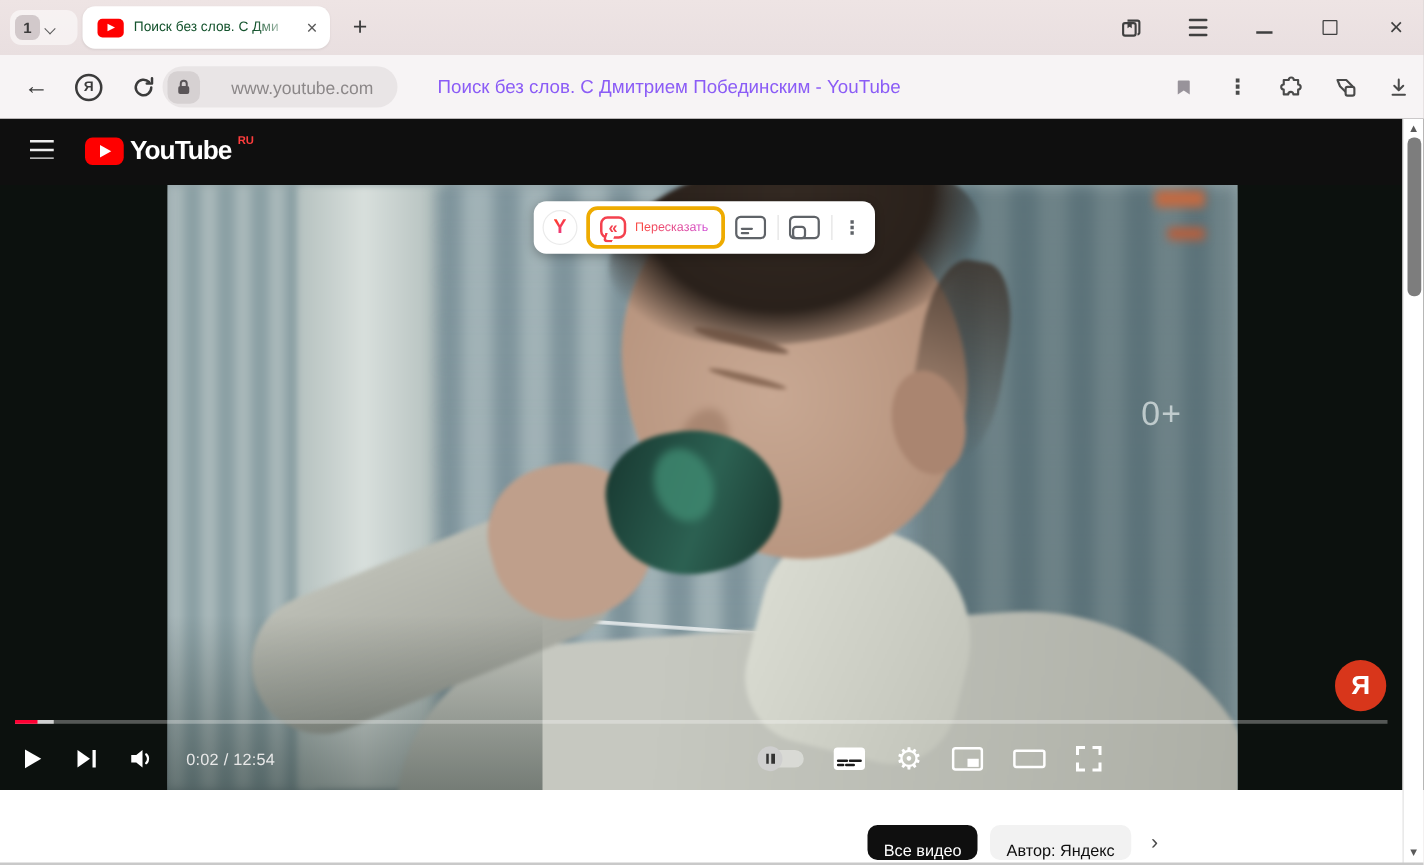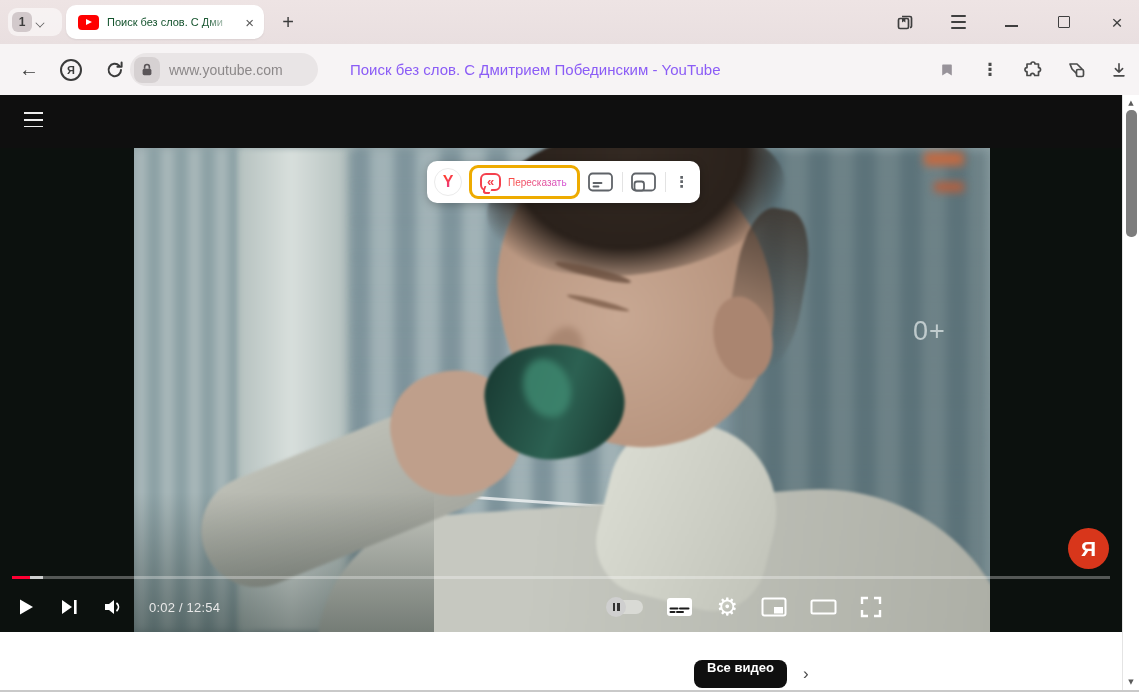--- a/index.html
+++ b/index.html
@@ -30,21 +30,21 @@
 
   
   .addressbar { position:absolute; left:0; top:44px; width:1139px; height:51px; background:#f7f4f5; }
   .ab-icon { position:absolute; top:0; height:51px; display:flex; align-items:center; justify-content:center; color:#3b3b3b; }
   .ab-back { left:16px; width:26px; font-size:20px; }
   .ab-ya { left:58px; width:26px; }
   .ya-ring { width:22px; height:22px; border:2px solid #3b3b3b; border-radius:50%; display:flex; align-items:center; justify-content:center; font-size:11px; font-weight:bold; color:#3b3b3b; }
   .ab-refresh { left:102px; width:26px; }
   .url-pill { position:absolute; left:130px; top:9px; width:188px; height:33px; background:#e9e5e6; border-radius:17px; display:flex; align-items:center; padding:0 12px 0 4px; gap:9px; }
   .lock-chip { width:26px; height:26px; border-radius:8px; background:#d6d1d2; display:flex; align-items:center; justify-content:center; flex:none; }
-  .url-text { font-size:14px; color:#8c8889; white-space:nowrap; }
+  .url-text { font-size:14px; color:#8c8889; white-space:nowrap;margin-left:16px; }
   .ab-title { position:absolute; left:350px; top:0; height:51px; display:flex; align-items:center; font-size:15px; color:#8b5cf6; white-space:nowrap; }
   .ab-right { position:absolute; right:10px; top:0; height:51px; display:flex; align-items:center; gap:23px; }
   .ab-right .tb-icon { color:#4a4a4a; }
   .kebab { font-size:17px; color:#4a4a4a; font-weight:bold; letter-spacing:0; }
 
   
   .yt-header { position:absolute; left:0; top:95px; width:1139px; height:53px; background:#0f0f0f; }
   .burger { position:absolute; left:24px; top:17px; display:flex; flex-direction:column; gap:5px; cursor:default; }
   .burger span { width:19px; height:1.8px; background:#eee; }
   .yt-logo { position:absolute; left:68px; top:13px; display:flex; align-items:flex-start; gap:5px; }
@@ -118,21 +118,21 @@
   .ctrl-btn { display:flex; align-items:center; justify-content:center; }
   .time { color:#e8e8e8; font-size:13px; letter-spacing:.2px; white-space:nowrap; }
   .autoplay { width:35px; height:14px; background:rgba(255,255,255,.4); border-radius:7px; position:relative; }
   .autoplay-knob { position:absolute; left:-2px; top:-3px; width:20px; height:20px; border-radius:50%; background:#cfcfcf; display:flex; align-items:center; justify-content:center; gap:2px; }
   .autoplay-knob i { display:block; width:2.5px; height:8px; background:#333; }
   .gear-glyph { color:#fff; font-size:24px; line-height:1; font-family:"DejaVu Sans",sans-serif; }
 
   
   .bottom-strip { position:absolute; left:0; top:632px; width:1139px; height:60px; background:#fff; }
   .chips { position:absolute; left:694px; top:28px; display:flex; align-items:center; gap:10px; }
-  .chip { height:28px; border-radius:8px; background:#f2f2f2; color:#0f0f0f; font-size:13px; font-weight:bold; display:flex; align-items:flex-start; padding:0 13px; white-space:nowrap; }
+  .chip { height:28px; border-radius:8px; background:#f2f2f2; color:#0f0f0f; font-size:13px; font-weight:normal; display:flex; align-items:flex-end; padding:0 13px; white-space:nowrap; }
   .chip--active { background:#0f0f0f; color:#fff; }
   .chip--clipped { max-width:158px; overflow:hidden; }
   .chip--clipped span { -webkit-mask-image:linear-gradient(90deg,#000 72%,transparent 97%); mask-image:linear-gradient(90deg,#000 72%,transparent 97%); overflow:hidden; }
   .chips-more { color:#4a4a4a; font-size:17px; margin-left:6px; font-weight:400; }
   .window-edge { position:absolute; left:0; bottom:0; width:1139px; height:2px; background:#c9c9c9; z-index:60; }
 
   
   .scrollbar { position:absolute; left:1122px; top:95px; width:17px; height:597px; background:#fff; border-left:1px solid #e4e4e4; z-index:50; }
   .sb-arrow { position:absolute; left:0; width:16px; text-align:center; font-size:7px; color:#5a5a5a; font-family:"DejaVu Sans",sans-serif; }
   .sb-up { top:4px; }
@@ -231,20 +231,25 @@
       </div>
     </div>
   </div>
 
   <div class="yt-header">
     <div class="burger">
         <span></span>
         <span></span>
         <span></span>
       </div>
+    <div class="yt-logo">
+      <div class="yt-logo-icon"></div>
+      <div class="yt-logo-text">YouTube</div>
+      <div class="yt-logo-ru">RU</div>
+    </div>
     <div class="search-wrap">
       <input class="search-input" type="text" placeholder="Введите запрос" style="">
       <div class="kb-icon">
         <svg width="26" height="17" viewBox="0 0 26 17">
             <rect x="0.5" y="0.5" width="25" height="16" rx="2" fill="#c9c9c9"></rect>
             <g fill="#2b2b2b">
               <rect x="3" y="3" width="2.4" height="2.2"></rect>
               <rect x="7" y="3" width="2.4" height="2.2"></rect>
               <rect x="11" y="3" width="2.4" height="2.2"></rect>
               <rect x="15" y="3" width="2.4" height="2.2"></rect>
@@ -397,20 +402,23 @@
         </div>
       </div>
     </div>
   </div>
 
   <div class="bottom-strip">
     <div class="chips">
       <div class="chip chip--active">
           <span>Все видео</span>
         </div>
+      <div class="chip">
+          <span>Автор: Яндекс</span>
+        </div>
       <div class="chips-more">›</div>
     </div>
   </div>
 
   <div class="scrollbar">
     <div class="sb-arrow sb-up">▲</div>
     <div class="sb-thumb"></div>
     <div class="sb-arrow sb-down">▼</div>
   </div>
 

